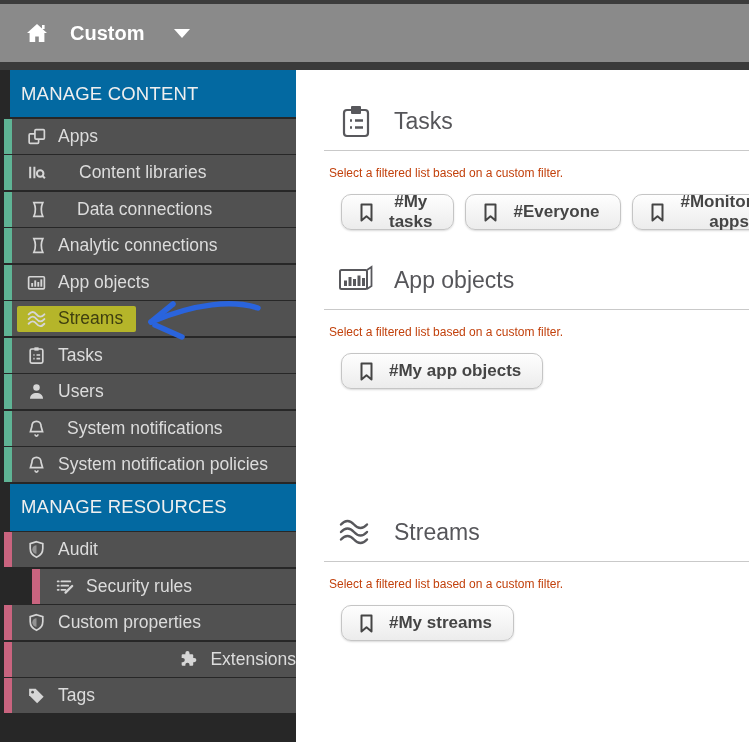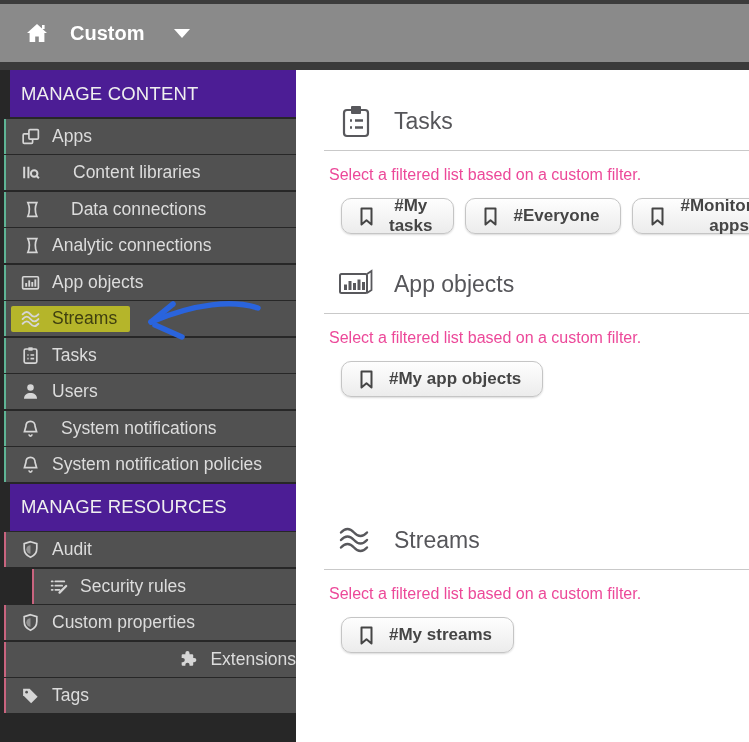--- a/index.html
+++ b/index.html
@@ -13,44 +13,44 @@
   .topbar-title { color:#ffffff; font-size:20px; font-weight:bold; margin-left:11px; }
   .caret { width:0; height:0; border-left:8px solid transparent; border-right:8px solid transparent;
     border-top:9px solid #ffffff; margin-left:30px; }
   .dark-band { height:8px; background:#3a3a3a; }
 
   
   .main-row { display:flex; height:672px; }
 
   
   .sidebar { width:296px; flex:none; background:#272727; overflow:hidden; }
-  .side-header { height:47px; margin:0 0 1.5px 10px; background:#4c1d95; color:#efefef;
+  .side-header { height:47px; margin:0 0 1.5px 10px; background:#0369a1; color:#efefef;
     font-size:18.5px; letter-spacing:0.2px; display:flex; align-items:center; padding-left:11px; }
-  .side-item { height:35px; margin:0 0 1.5px 4px; background:#515151; border-left:2px solid #5eead4;
+  .side-item { height:35px; margin:0 0 1.5px 4px; background:#515151; border-left:8px solid #5eead4;
     display:flex; align-items:center; padding-left:14px; color:#dcdcdc; font-size:17.5px; cursor:pointer; }
   .sicon { width:21px; height:21px; margin-right:11px; flex:none; display:flex;
     align-items:center; justify-content:center; }
   .sicon svg { display:block; }
   .slabel { white-space:nowrap; }
 
   
   .hl-wrap { display:flex; align-items:center; background:#b5b52a; border-radius:2px;
     padding:2px 13px 3px 9px; margin-left:-9px; }
   .hl-wrap .slabel { color:#3f3f10; }
 
   
   .arrow-svg { position:absolute; left:138px; top:296px; pointer-events:none; z-index:6; }
 
   
   .content { flex:1; background:#fff; overflow:hidden; }
   .msection-header { display:flex; align-items:center; margin-left:41px; height:34px; }
   .micon { width:37px; flex:none; display:flex; justify-content:center; margin-right:20px; }
   .msection-title { font-size:23px; color:#56565a; }
   .mrule { border:none; border-top:1px solid #c9c9c9; margin:12px 0 0 28px; height:0; }
-  .mdesc { margin:15px 0 0 33px; font-size:16px; color:#ec4899; }
+  .mdesc { margin:15px 0 0 33px; font-size:12px; color:#c2410c; }
   .mbtns { margin:14px 0 0 45px; display:flex; flex-direction:row; align-items:flex-start; gap:11px; }
   .filter-btn { display:inline-flex; align-items:center; height:36px; padding:0 21px 0 17px;
     border:1px solid #c5c5c5; border-radius:10px; background:linear-gradient(#fefefe,#ececec);
     box-shadow:0 1px 2px rgba(0,0,0,0.15); font-family:inherit; font-size:17px; font-weight:bold;
     color:#454545; gap:15px; cursor:pointer; }
   .s1 { padding-top:34px; }
   .s2 { margin-top:33px; }
   .s3 { margin-top:126px; }
 </style>
 </head>

